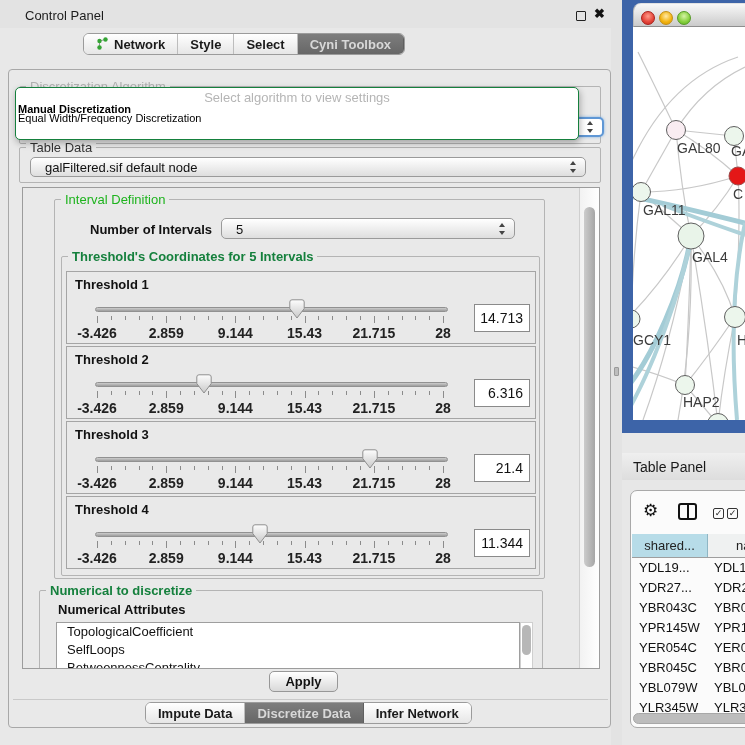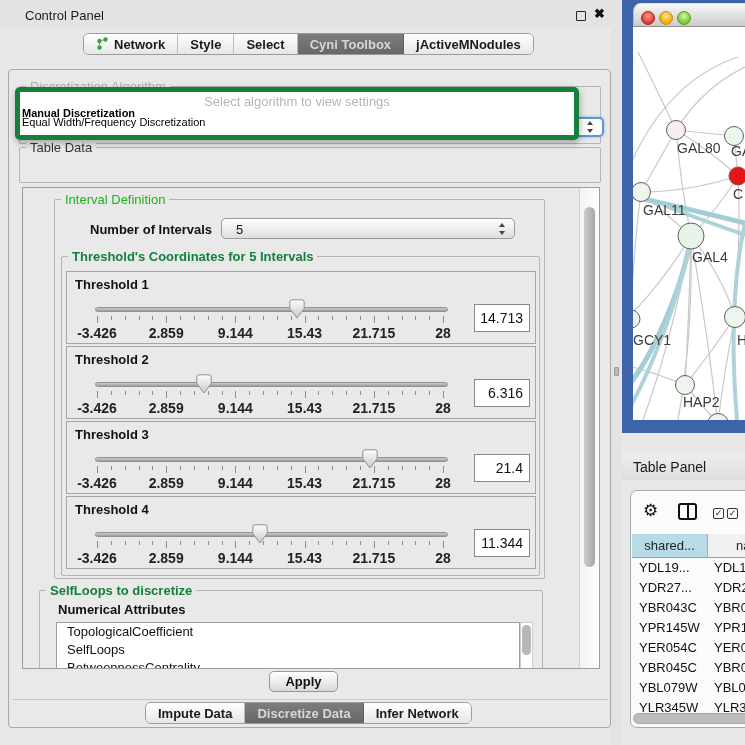--- a/index.html
+++ b/index.html
@@ -22,21 +22,21 @@
 .gl-green{color:#1db31d;}
 .gl-blue{color:#15803d;font-weight:bold;}
 
 .mac-combo{position:absolute;border:1px solid #9a9a9a;border-radius:5px;background:linear-gradient(#ffffff,#dedede);box-shadow:inset 0 1px 0 #fff;}
 .mac-combo .val{position:absolute;left:14px;top:50%;transform:translateY(-50%);font-size:13px;color:#111;}
 .spin{position:absolute;right:8px;top:50%;transform:translateY(-50%);width:7px;height:12px;}
 .spin:before,.spin:after{content:"";position:absolute;left:0;border-left:3.5px solid transparent;border-right:3.5px solid transparent;}
 .spin:before{top:0;border-bottom:4.5px solid #444;}
 .spin:after{bottom:0;border-top:4.5px solid #444;}
 #algo-combo{left:462px;top:30px;width:122px;height:20px;border:2px solid #5f97d5;box-shadow:0 0 3px #7fb0e0;background:#fff;}
-#popup{position:absolute;left:6px;top:17px;width:564px;height:53px;background:#fff;border:5px solid #15803d;border-radius:5px;box-shadow:1px 3px 7px rgba(0,0,0,0.3);}
+#popup{position:absolute;left:6px;top:17px;width:564px;height:53px;background:#fff;border:1px solid #15803d;border-radius:5px;box-shadow:1px 3px 7px rgba(0,0,0,0.3);}
 #popup-hint{position:absolute;top:2px;left:0;width:100%;text-align:center;color:#b5b5b5;font-size:13px;}
 .popup-item{position:absolute;left:2px;font-size:11px;color:#000;white-space:nowrap;}
 
 #scrollpane{position:absolute;left:13px;top:117px;width:578px;height:482px;border:1px solid #9c9c9c;background:#e9e9e9;overflow:hidden;}
 #vscroll-track{position:absolute;left:556px;top:0;width:21px;height:480px;background:linear-gradient(90deg,#f2f2f2,#ffffff);border-left:1px solid #cfcfcf;}
 #vscroll-thumb{position:absolute;left:4px;top:19px;width:11px;height:360px;border-radius:6px;background:linear-gradient(90deg,#cccccc,#a6a6a6);}
 #interval-group{left:31px;top:11px;width:491px;height:380px;}
 #num-label{position:absolute;left:35px;top:22px;font-weight:bold;font-size:13px;}
 #num-combo{left:166px;top:18px;width:294px;height:21px;}
 #thresh-group{left:6px;top:56px;width:479px;height:320px;}
@@ -116,35 +116,36 @@
     </div>
     <div class="tab">
       <span>Style</span>
     </div>
     <div class="tab">
       <span>Select</span>
     </div>
     <div class="tab selected">
       <span>Cyni Toolbox</span>
     </div>
-    <div class="tab">
-      <span>jActiveMNodules</span>
-    </div>
   </div>
 
 <div id="main-panel">
   <div class="group" id="algo-group" style="left:10px;top:16px;width:582px;height:58px;">
     <span class="group-label gl-gray">Discretization Algorithm</span>
     <div class="mac-combo" id="algo-combo">
         <span class="spin"></span>
       </div>
   </div>
 
   <div class="group" id="tabledata-group" style="left:10px;top:77px;width:582px;height:36px;">
     <span class="group-label gl-dark">Table Data</span>
+    <div class="mac-combo" style="left:10px;top:9px;width:556px;height:20px;">
+      <span class="val">galFiltered.sif default node</span>
+      <span class="spin"></span>
+    </div>
   </div>
 
   <div id="scrollpane">
     <div class="group" id="interval-group">
       <span class="group-label gl-green">Interval Definition</span>
       <div id="num-label">Number of Intervals</div>
       <div class="mac-combo" id="num-combo">
         <span class="val">5</span>
         <span class="spin"></span>
       </div>
@@ -332,21 +333,21 @@
                     <stop offset="0" stop-color="#fdfdfd"></stop>
                     <stop offset="1" stop-color="#c9c9c9"></stop>
                   </linearGradient>
                 </defs>
   </svg>
             </div>
           </div>
       </div>
     </div>
     <div class="group" id="attr-group">
-      <span class="group-label gl-blue">SelfLoops to discretize</span>
+      <span class="group-label gl-blue">Numerical to discretize</span>
       <div id="numattr-label">Numerical Attributes</div>
       <div id="attr-list">
           <div class="attr-item">TopologicalCoefficient</div>
           <div class="attr-item">SelfLoops</div>
           <div class="attr-item">BetweennessCentrality</div>
         </div>
       <div id="attr-scroll-track">
           <div id="attr-scroll-thumb"></div>
         </div>
     </div>

